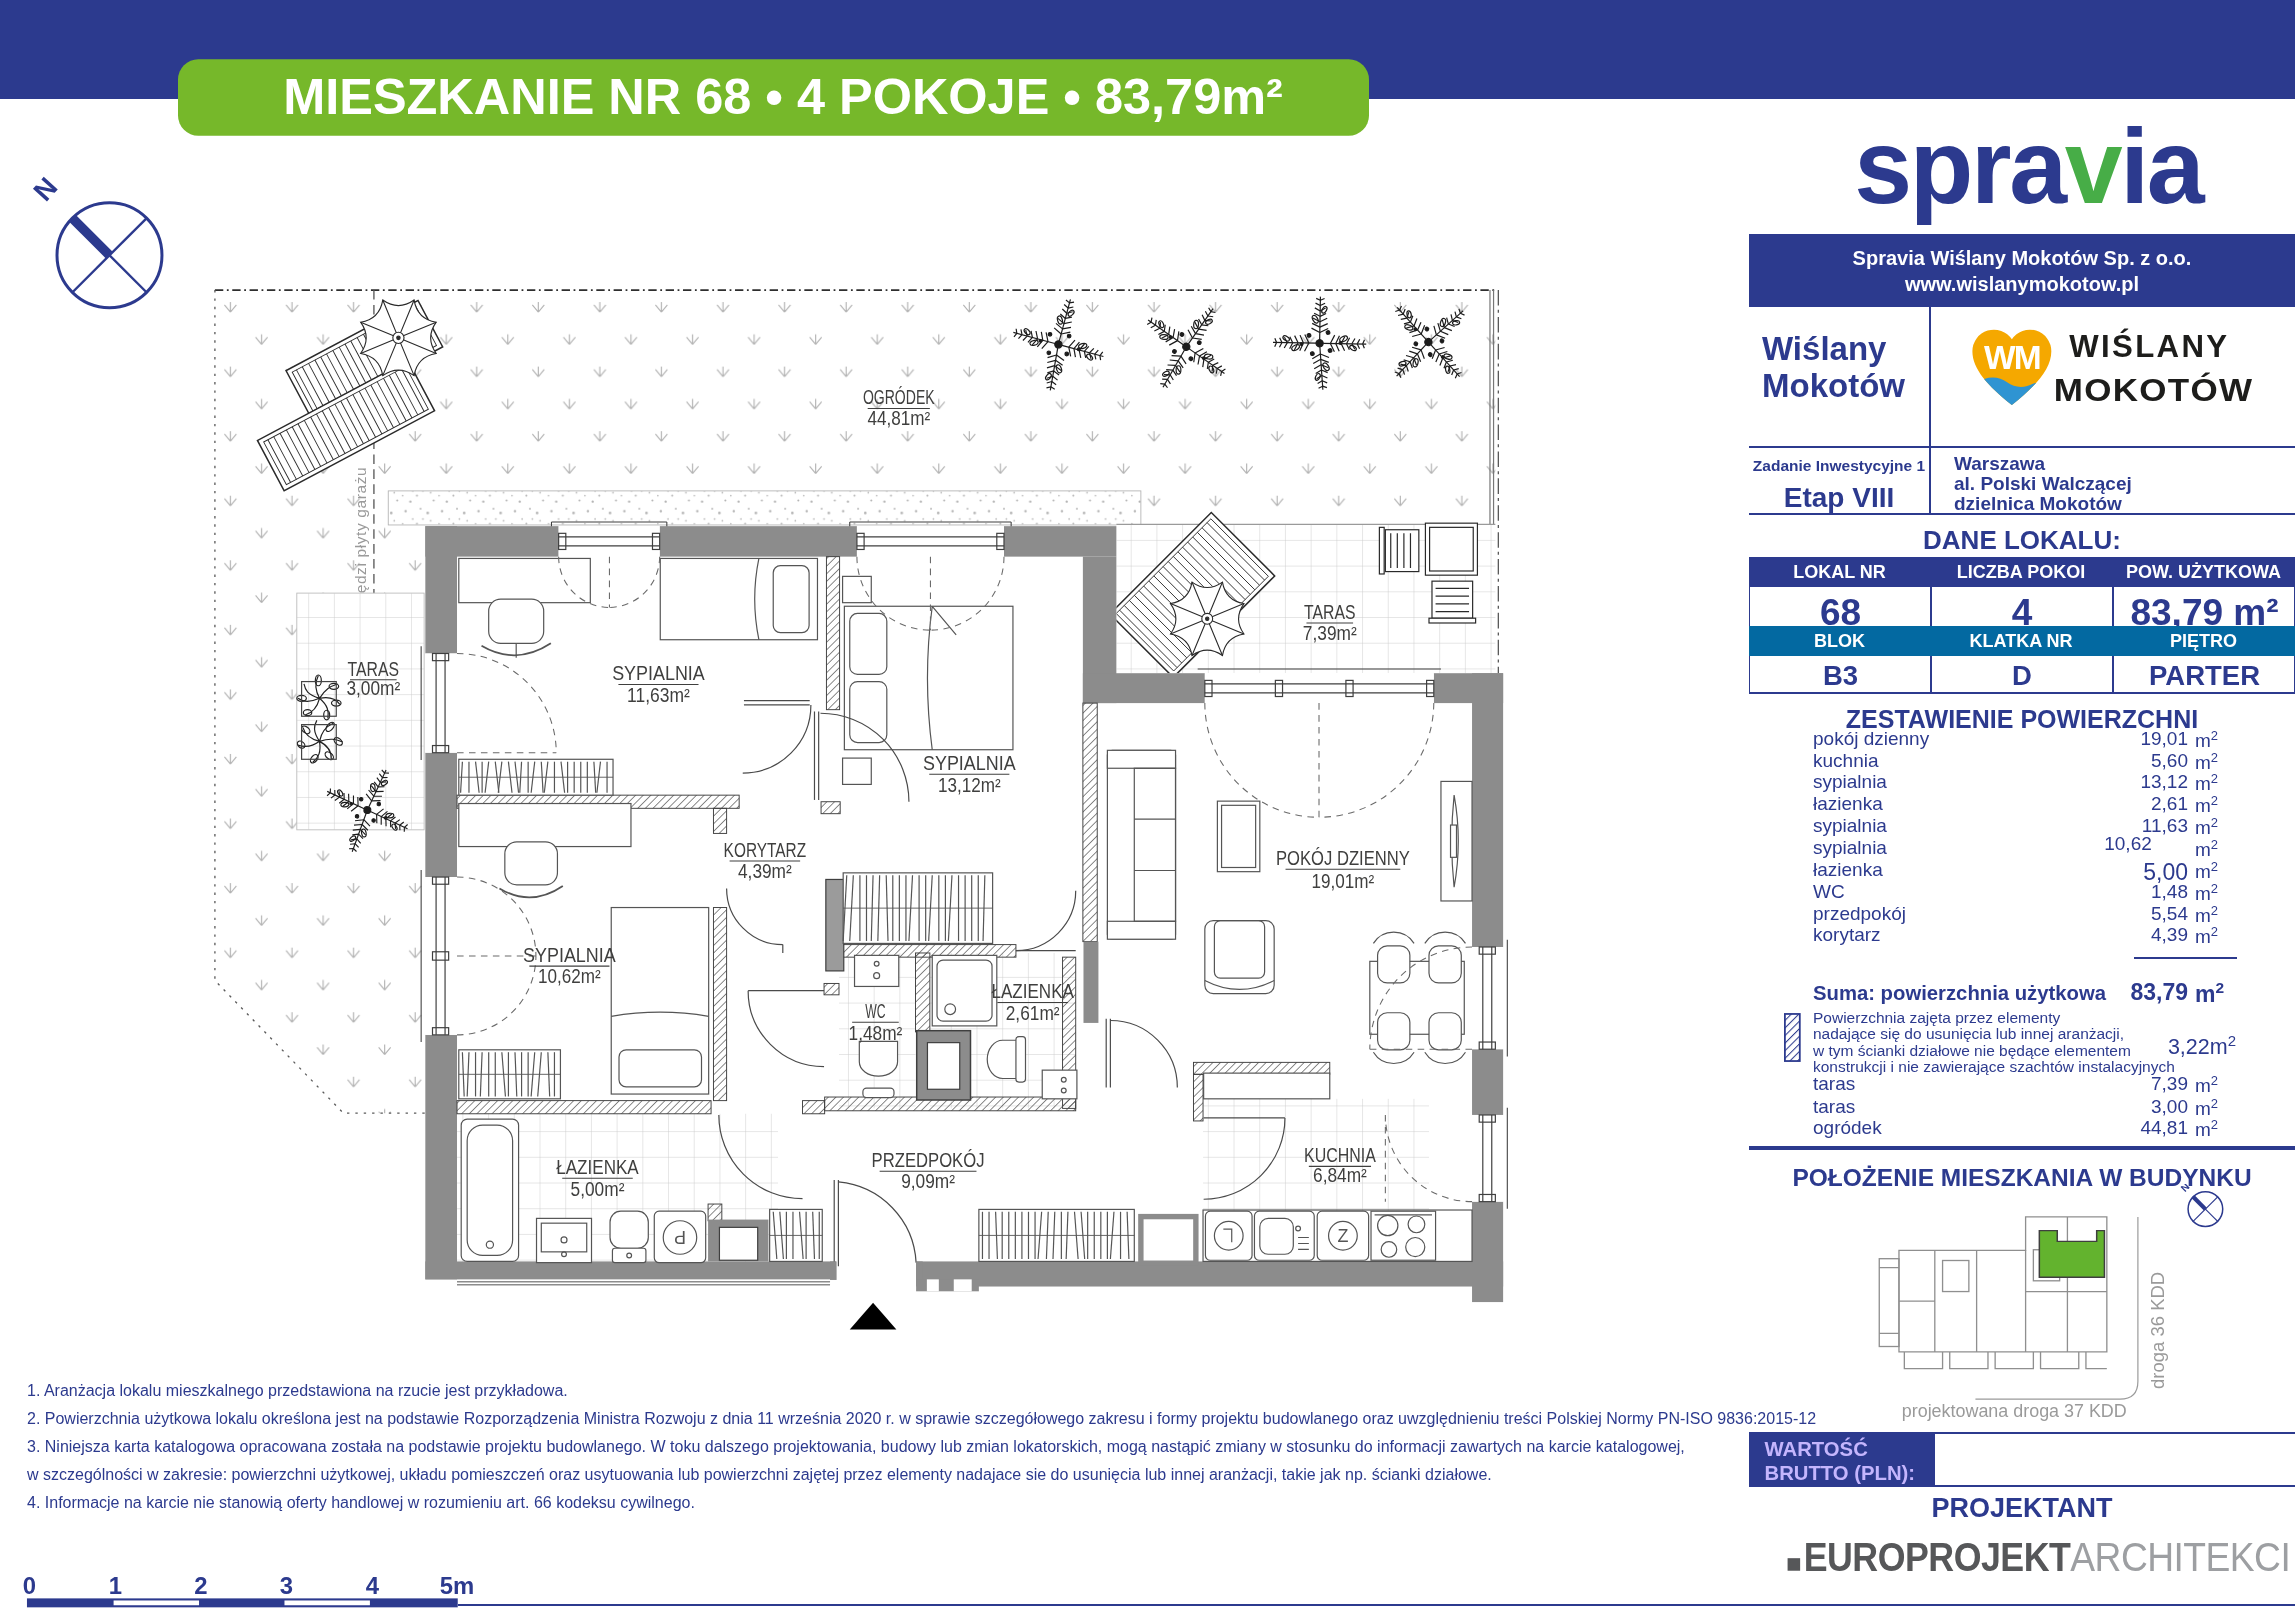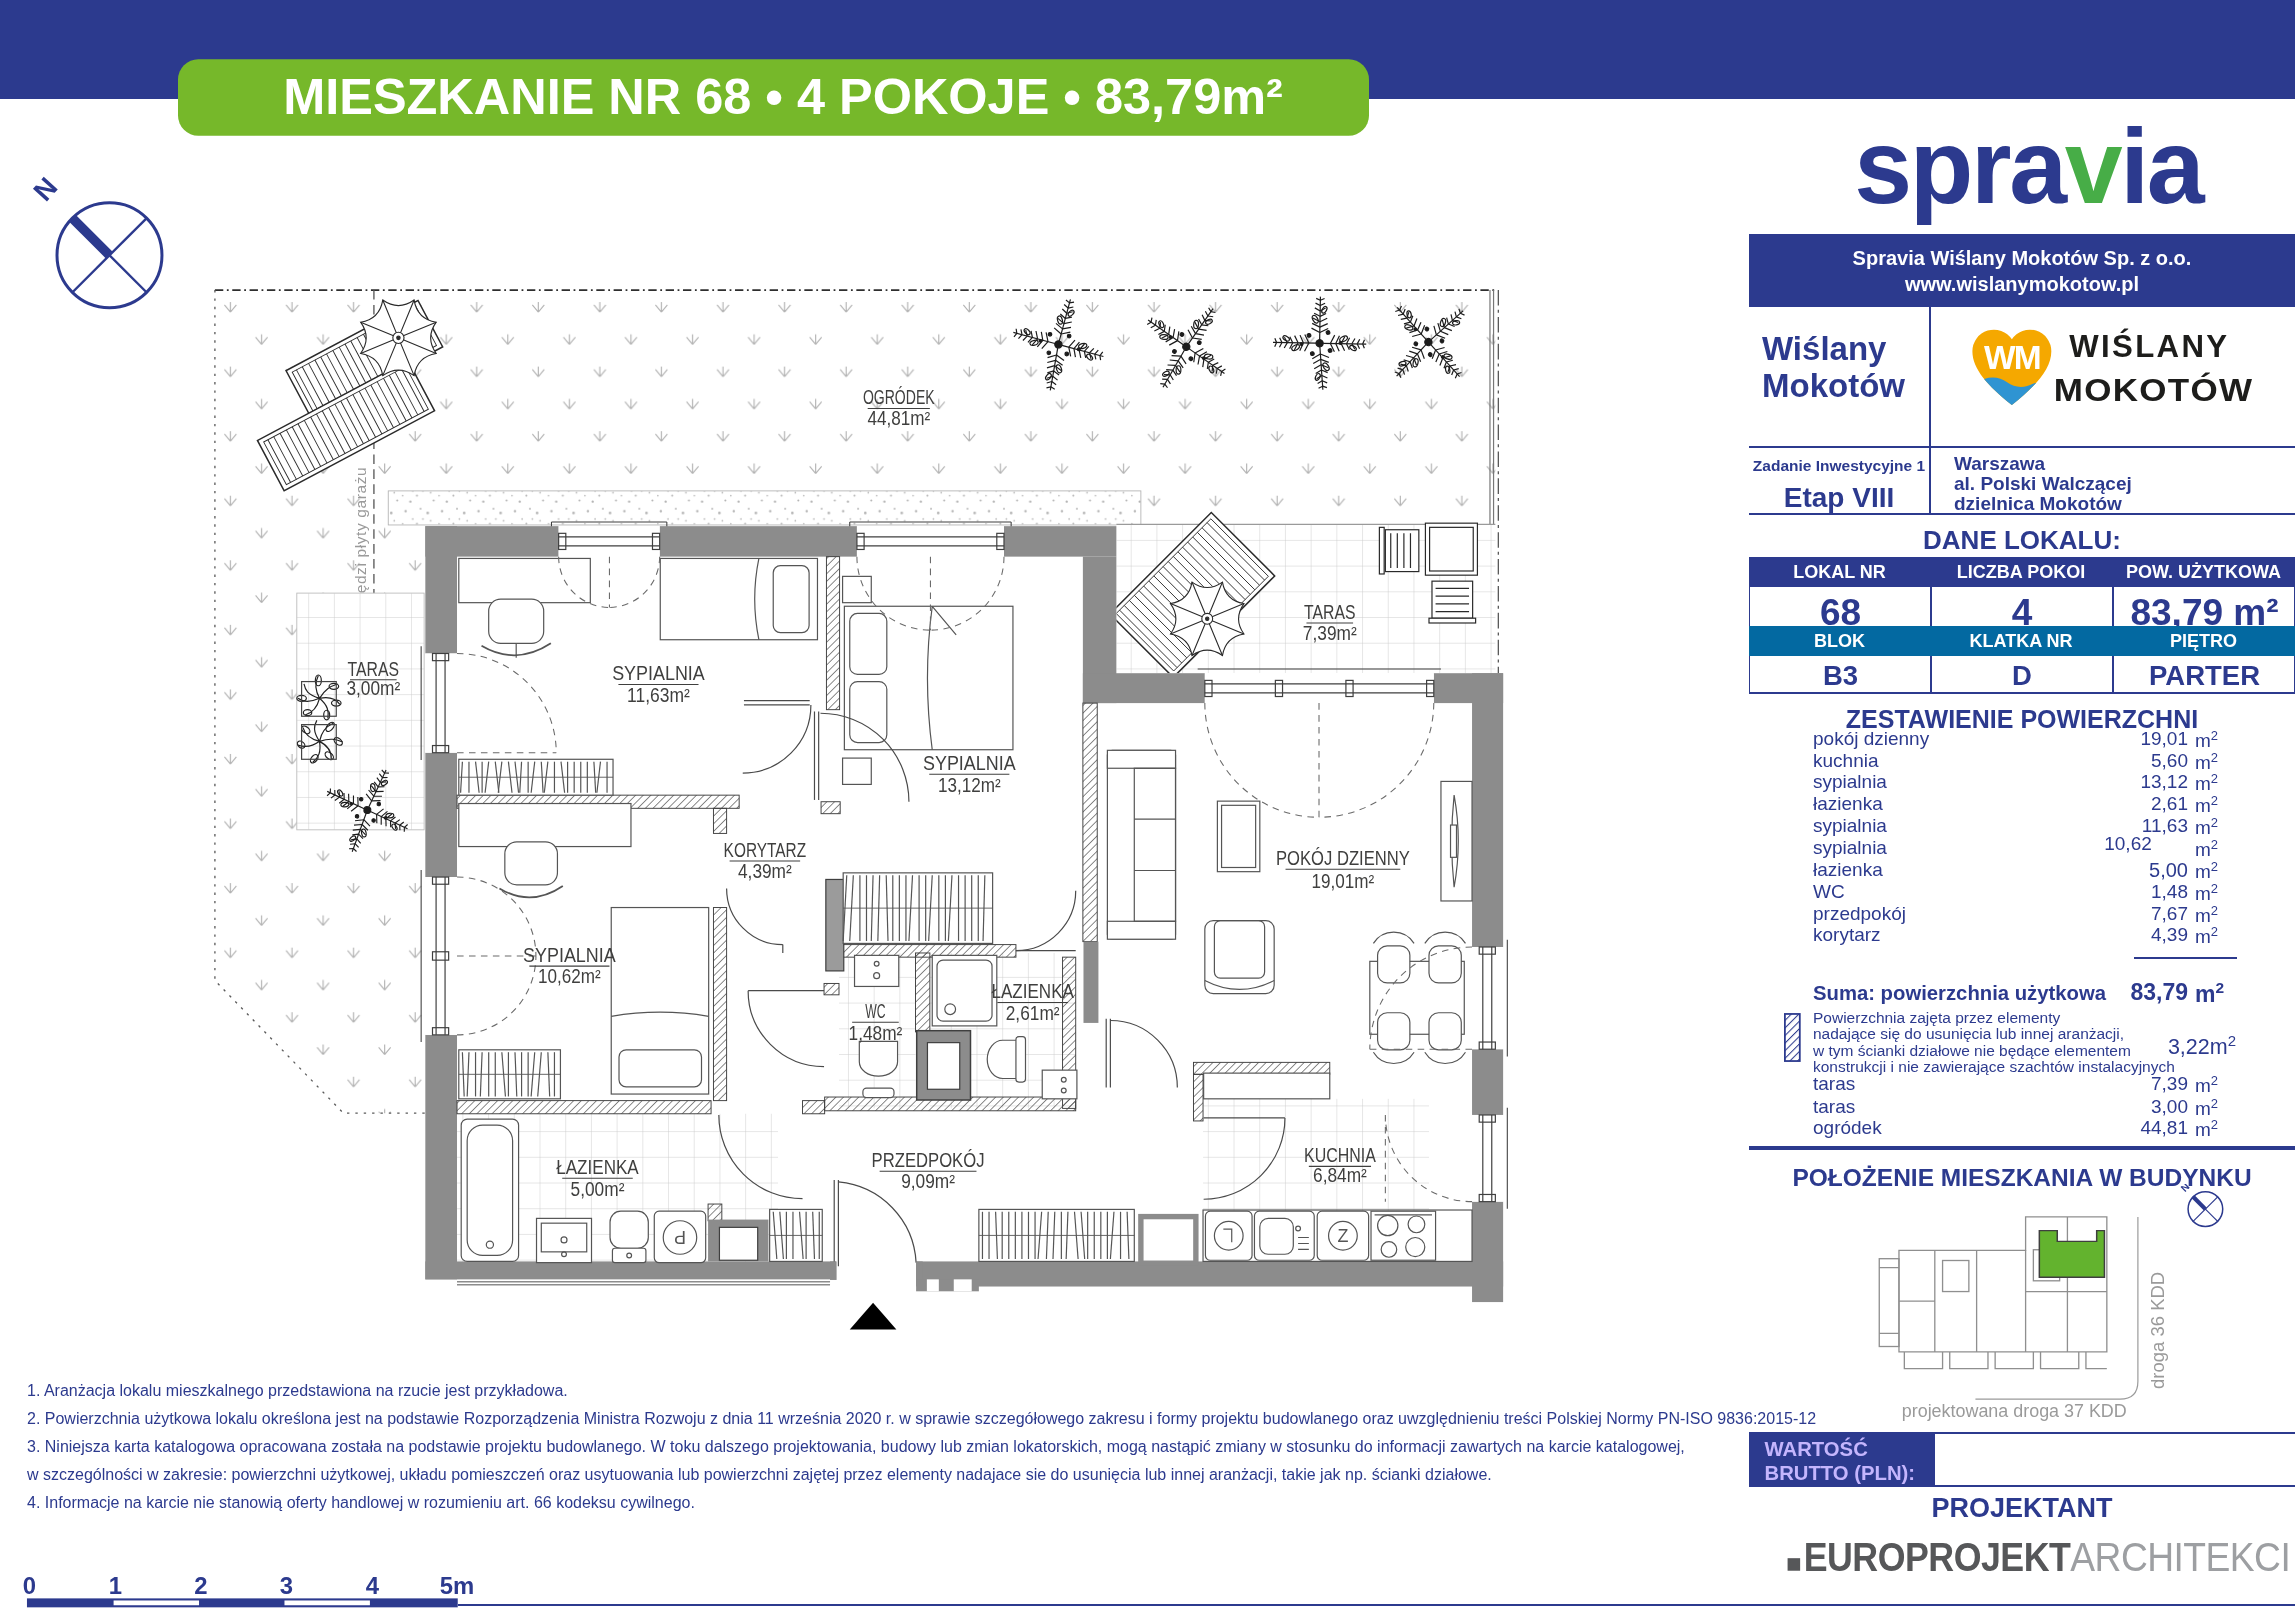--- a/index.html
+++ b/index.html
@@ -96,27 +96,27 @@
 <div class="a nv" style="left:1813px;top:793px;font-size:19px">łazienka</div>
 <div class="a nv" style="left:2068px;top:793px;width:120px;text-align:right;font-size:19px">2,61</div>
 <div class="a nv" style="left:2195px;top:793px;font-size:19px">m<sup style="font-size:13px">2</sup></div>
 <div class="a nv" style="left:1813px;top:815px;font-size:19px">sypialnia</div>
 <div class="a nv" style="left:2068px;top:815px;width:120px;text-align:right;font-size:19px">11,63</div>
 <div class="a nv" style="left:2195px;top:815px;font-size:19px">m<sup style="font-size:13px">2</sup></div>
 <div class="a nv" style="left:1813px;top:837px;font-size:19px">sypialnia</div>
 <div class="a nv" style="left:2068px;top:833px;width:120px;text-align:center;font-size:19px">10,62</div>
 <div class="a nv" style="left:2195px;top:837px;font-size:19px">m<sup style="font-size:13px">2</sup></div>
 <div class="a nv" style="left:1813px;top:859px;font-size:19px">łazienka</div>
-<div class="a nv" style="left:2068px;top:859px;width:120px;text-align:right;font-size:20px">5,00</div>
+<div class="a nv" style="left:2068px;top:859px;width:120px;text-align:right;font-size:23px">5,00</div>
 <div class="a nv" style="left:2195px;top:859px;font-size:19px">m<sup style="font-size:13px">2</sup></div>
 <div class="a nv" style="left:1813px;top:881px;font-size:19px">WC</div>
 <div class="a nv" style="left:2068px;top:881px;width:120px;text-align:right;font-size:19px">1,48</div>
 <div class="a nv" style="left:2195px;top:881px;font-size:19px">m<sup style="font-size:13px">2</sup></div>
 <div class="a nv" style="left:1813px;top:903px;font-size:19px">przedpokój</div>
-<div class="a nv" style="left:2068px;top:903px;width:120px;text-align:right;font-size:19px">7,67</div>
+<div class="a nv" style="left:2068px;top:903px;width:120px;text-align:right;font-size:19px">5,54</div>
 <div class="a nv" style="left:2195px;top:903px;font-size:19px">m<sup style="font-size:13px">2</sup></div>
 <div class="a nv" style="left:1813px;top:924px;font-size:19px">korytarz</div>
 <div class="a nv" style="left:2068px;top:924px;width:120px;text-align:right;font-size:19px">4,39</div>
 <div class="a nv" style="left:2195px;top:924px;font-size:19px">m<sup style="font-size:13px">2</sup></div>
 <div class="a" style="left:2134px;top:957px;width:103px;height:1.8px;background:#2c3a8e"></div>
 <div class="a nv" style="left:1813px;top:982px;font-size:20.3px;font-weight:bold">Suma: powierzchnia użytkowa</div>
 <div class="a nv" style="left:2056px;top:979px;width:132px;text-align:right;font-size:23px;font-weight:bold">83,79</div>
 <div class="a nv" style="left:2195px;top:979px;font-size:23px;font-weight:bold">m<sup style="font-size:15.5px">2</sup></div>
 <svg class="a" style="left:1784px;top:1013px" width="16.7" height="49" viewBox="0 0 28 82">
 <defs>

